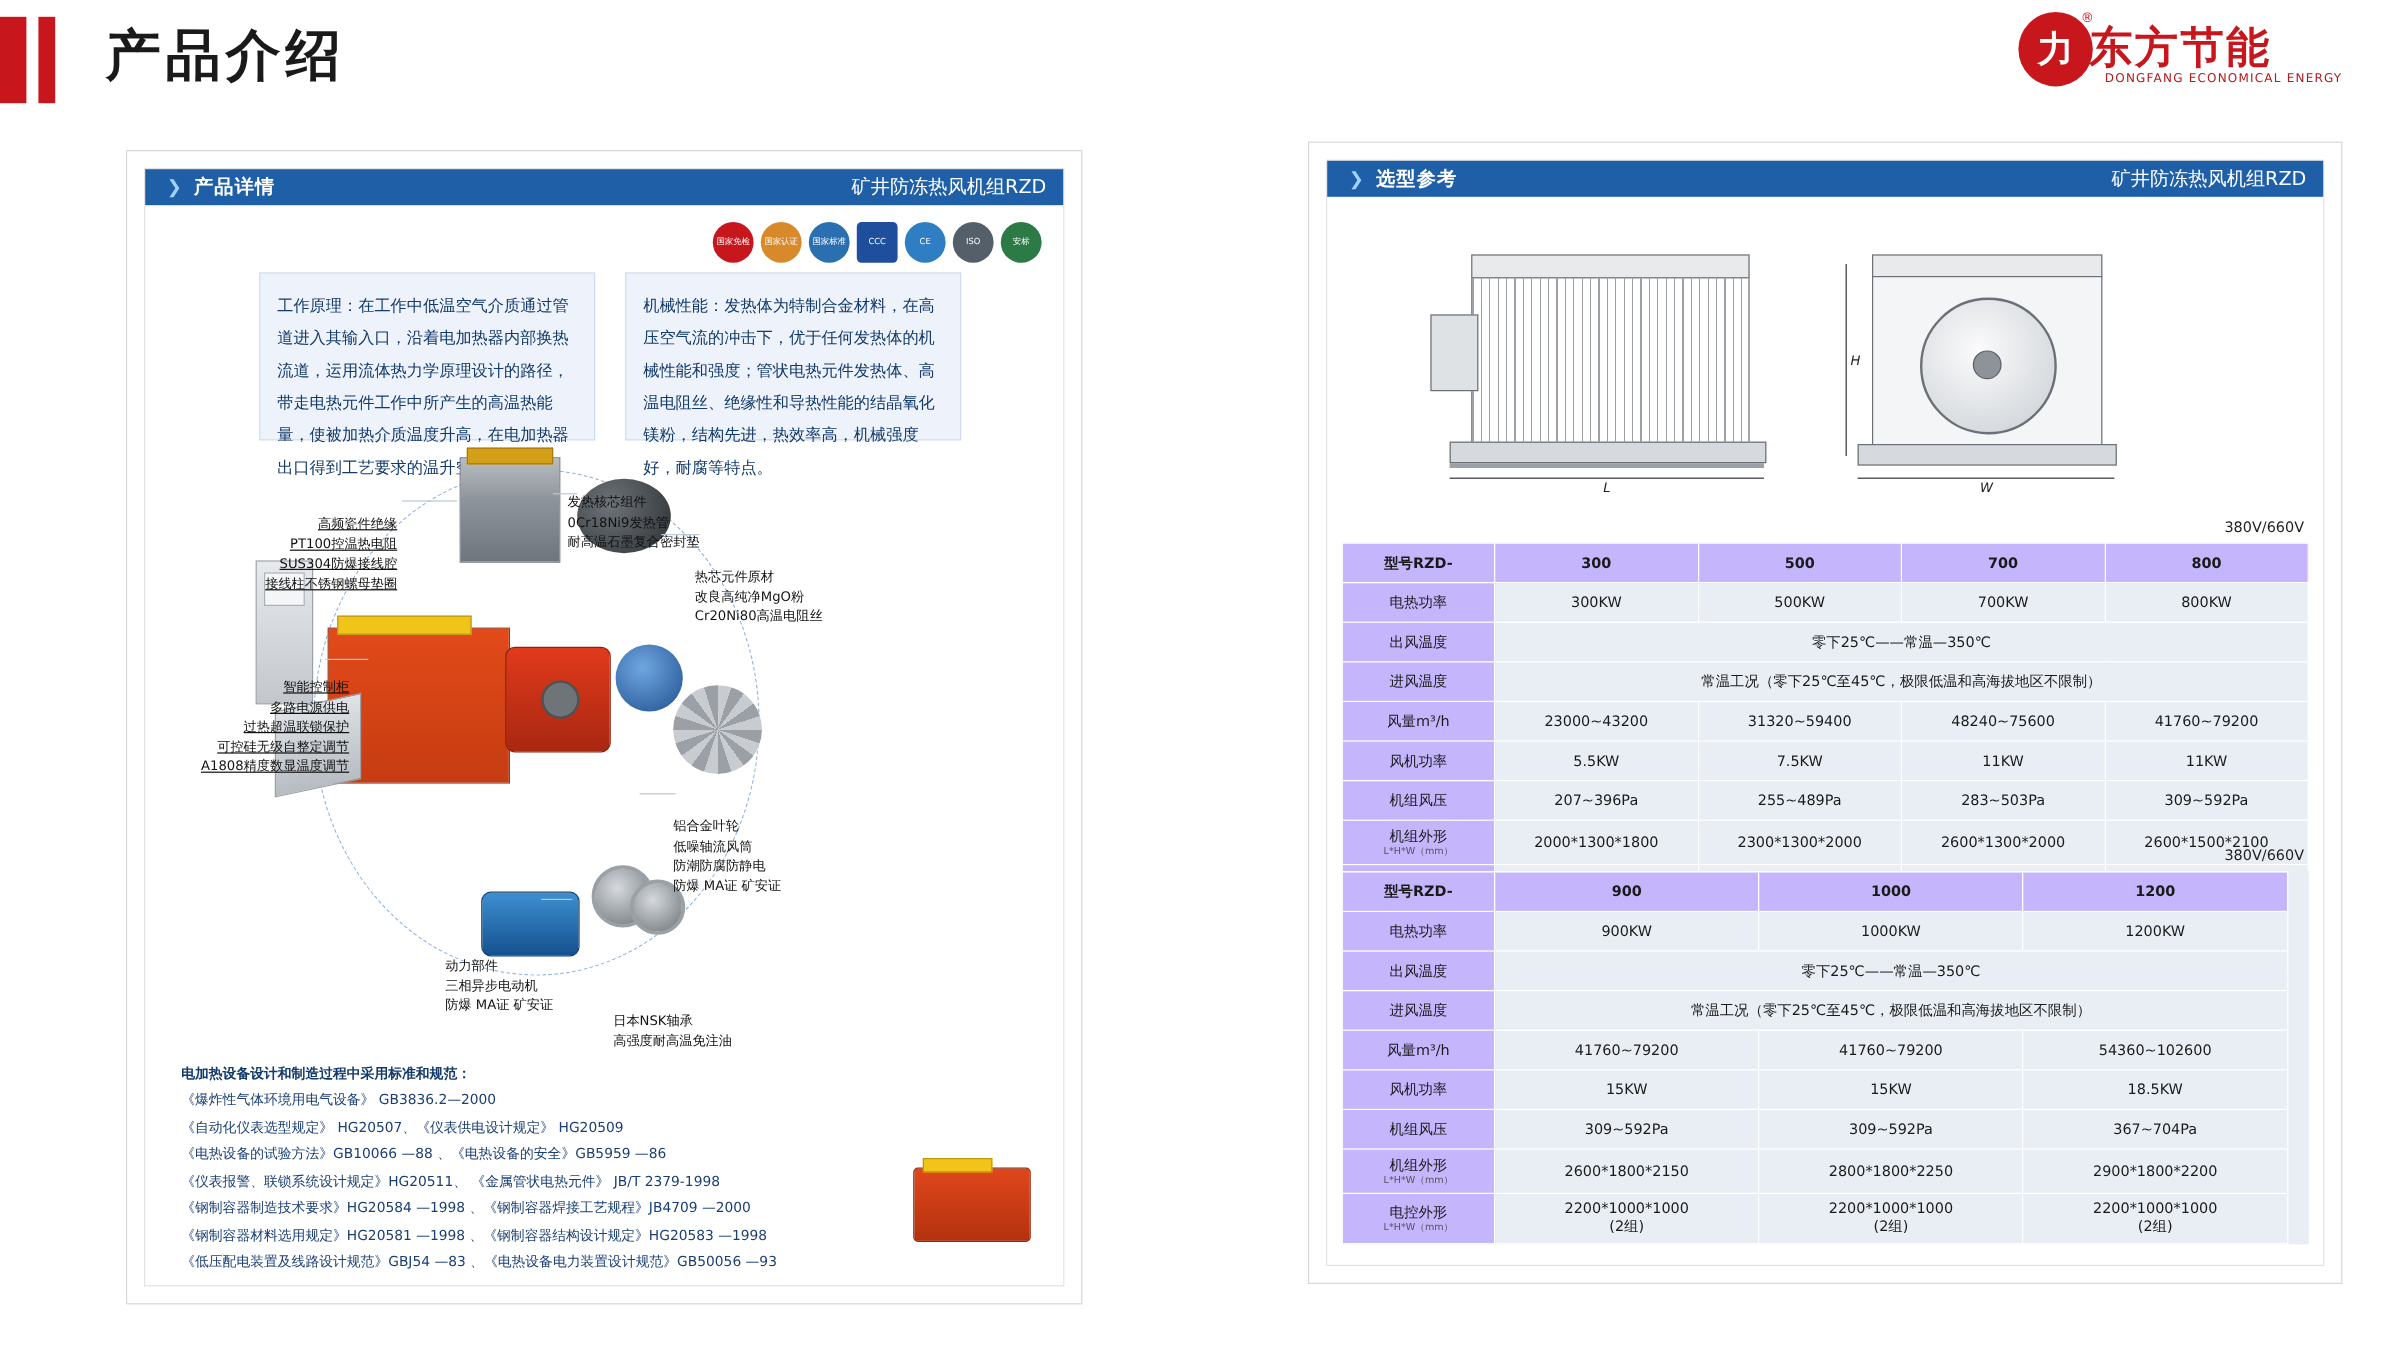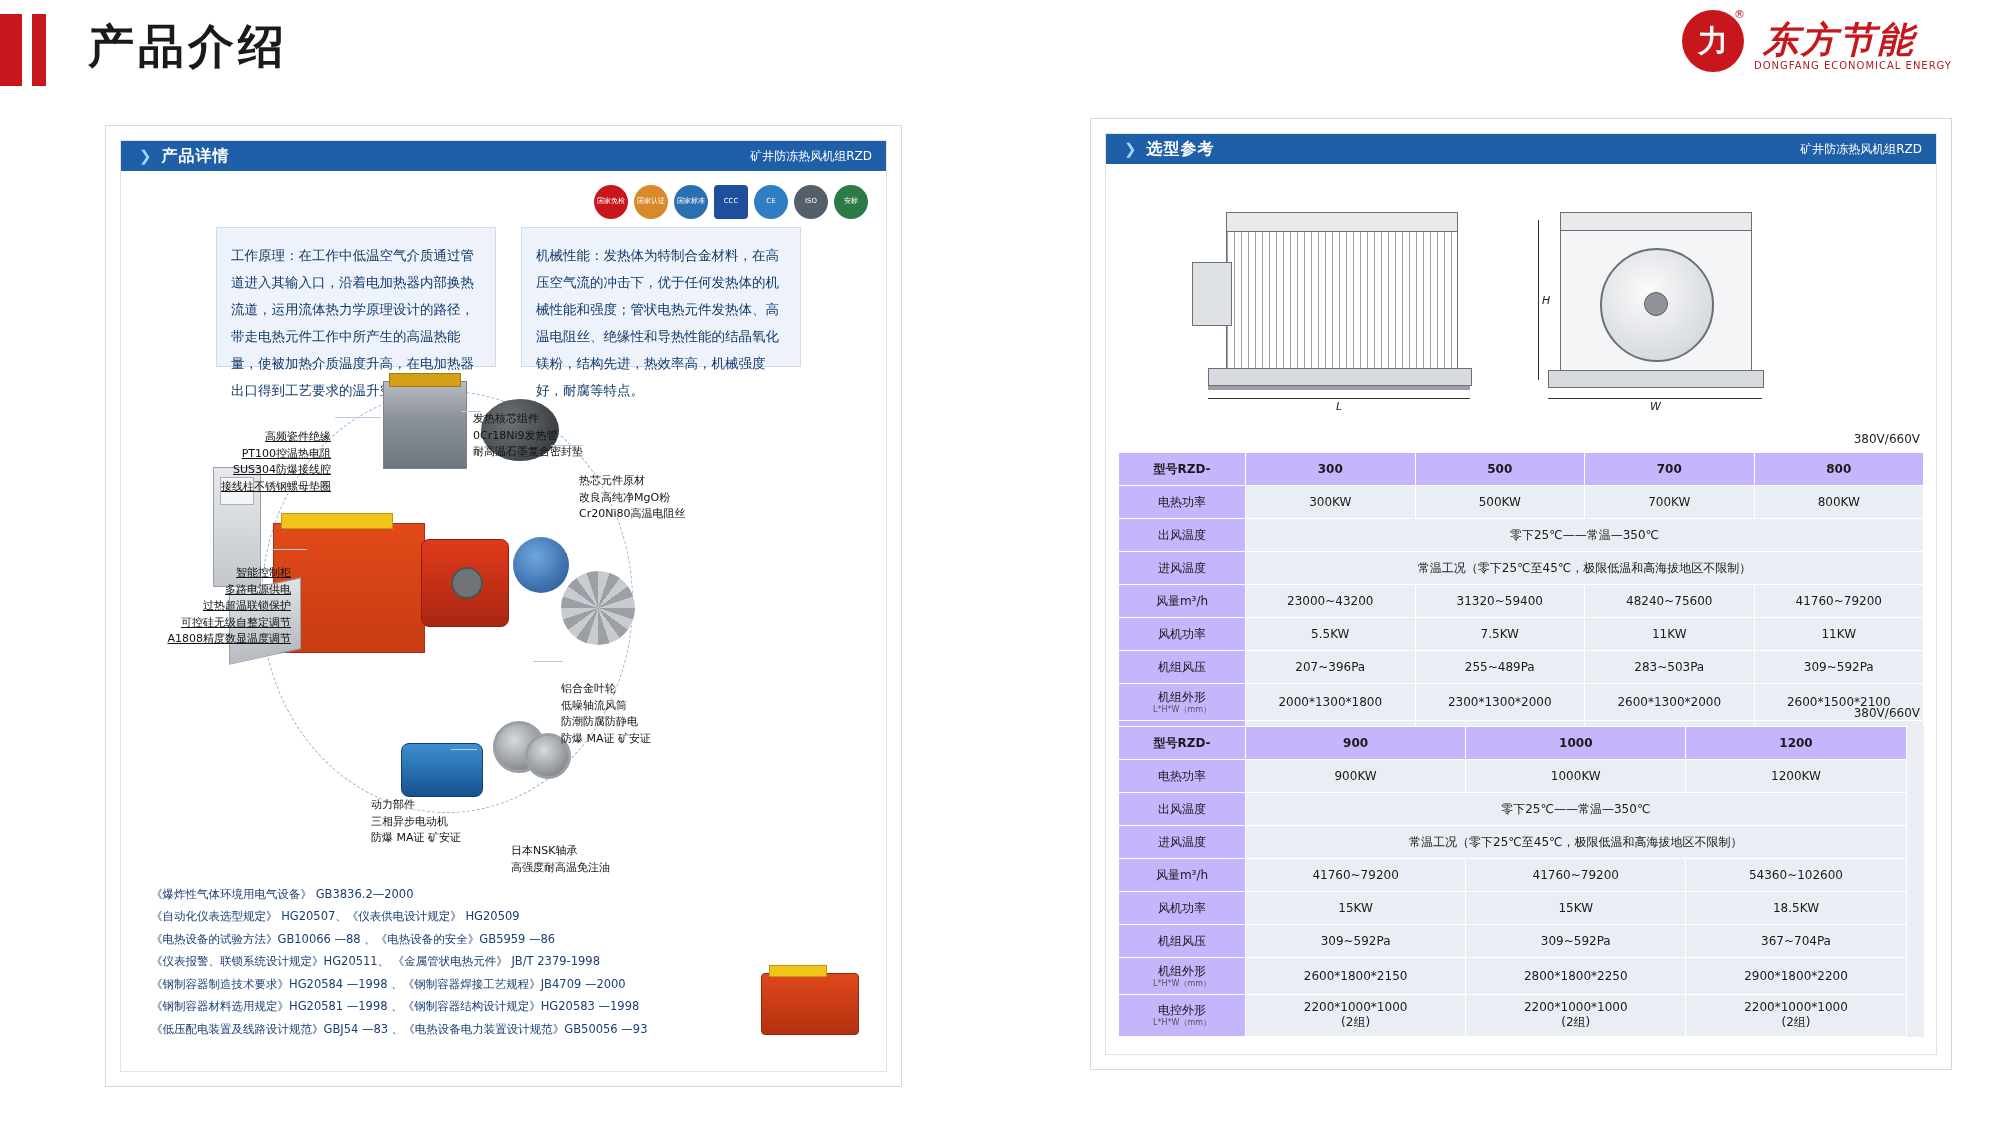--- a/index.html
+++ b/index.html
@@ -17,40 +17,40 @@
   .page-title{
     position:absolute;left:88px;top:16px;
     font-size:46px;letter-spacing:4px;color:#1a1a1a;font-weight:bold;
   }
   .logo{position:absolute;right:28px;top:10px;width:290px;height:78px;}
   .logo .seal{
     position:absolute;left:0;top:0;width:62px;height:62px;border-radius:50%;
     background:#c8161d;color:#fff;font-size:30px;font-weight:bold;
     display:flex;align-items:center;justify-content:center;
   }
-  .logo .cn{position:absolute;left:81px;top:6px;font-size:36px;font-weight:bold;color:#c8161d;letter-spacing:2px;font-style:italic;}
+  .logo .cn{position:absolute;left:59px;top:6px;font-size:36px;font-weight:bold;color:#c8161d;letter-spacing:2px;}
   .logo .en{position:absolute;left:72px;top:50px;font-size:10px;color:#b01b20;letter-spacing:1px;}
   .logo .reg{position:absolute;left:52px;top:-2px;font-size:11px;color:#c8161d;}
 
   
   .panel{
     position:absolute;background:#ffffff;border:1px solid #d8d8d8;
   }
   .panel-left{left:105px;top:125px;width:795px;height:960px;}
   .panel-right{left:1090px;top:118px;width:860px;height:950px;}
   .panel-inner{position:absolute;left:14px;top:14px;right:14px;bottom:14px;border:1px solid #e3e3e3;}
 
   
   .secbar{
     position:absolute;left:0;right:0;height:30px;background:#1f5fa8;
     display:flex;align-items:center;
   }
   .secbar .arrow{margin-left:18px;color:#9fd4ff;font-size:15px;}
   .secbar .title{margin-left:10px;color:#fff;font-size:16px;font-weight:bold;letter-spacing:1px;}
-  .secbar .right{margin-left:auto;margin-right:14px;color:#fff;font-size:12px;}
+  .secbar .right{margin-left:auto;margin-right:14px;color:#fff;font-size:16px;}
 
   
   .certs{position:absolute;right:18px;top:44px;display:flex;gap:6px;align-items:center;}
   .cert{width:34px;height:34px;border-radius:50%;display:flex;align-items:center;justify-content:center;
         font-size:7px;color:#fff;text-align:center;line-height:1.05;box-sizing:border-box;padding:2px;}
   .cert.sq{border-radius:4px;}
 
   
   .txtbox{
     position:absolute;background:#eef3fb;border:1px solid #cfdcef;
@@ -184,20 +184,21 @@
 
       <div class="leader" style="left:214px;top:46px;width:46px;"></div>
       <div class="leader" style="left:340px;top:40px;width:20px;"></div>
       <div class="leader" style="left:430px;top:74px;width:32px;"></div>
       <div class="leader" style="left:150px;top:178px;width:36px;"></div>
       <div class="leader" style="left:412px;top:290px;width:30px;"></div>
       <div class="leader" style="left:330px;top:378px;width:26px;"></div>
     </div>
 
     <div class="stds">
+      <div class="t">电加热设备设计和制造过程中采用标准和规范：</div>
       <div>《爆炸性气体环境用电气设备》 GB3836.2—2000</div>
       <div>《自动化仪表选型规定》 HG20507、《仪表供电设计规定》 HG20509</div>
       <div>《电热设备的试验方法》GB10066 —88 、《电热设备的安全》GB5959 —86</div>
       <div>《仪表报警、联锁系统设计规定》HG20511、 《金属管状电热元件》 JB/T 2379-1998</div>
       <div>《钢制容器制造技术要求》HG20584 —1998 、《钢制容器焊接工艺规程》JB4709 —2000</div>
       <div>《钢制容器材料选用规定》HG20581 —1998 、《钢制容器结构设计规定》HG20583 —1998</div>
       <div>《低压配电装置及线路设计规范》GBJ54 —83 、《电热设备电力装置设计规范》GB50056 —93</div>
     </div>
 
     <div class="shape" style="left:640px;top:832px;width:96px;height:60px;background:linear-gradient(180deg,#e0471c,#b3310f);border:1px solid #93280c;border-radius:4px;"></div>

